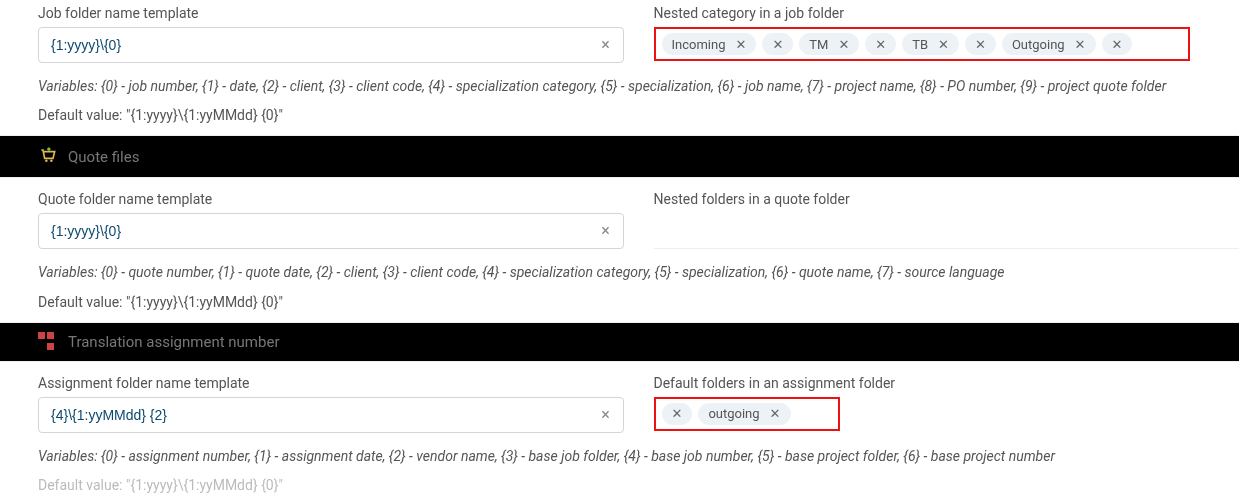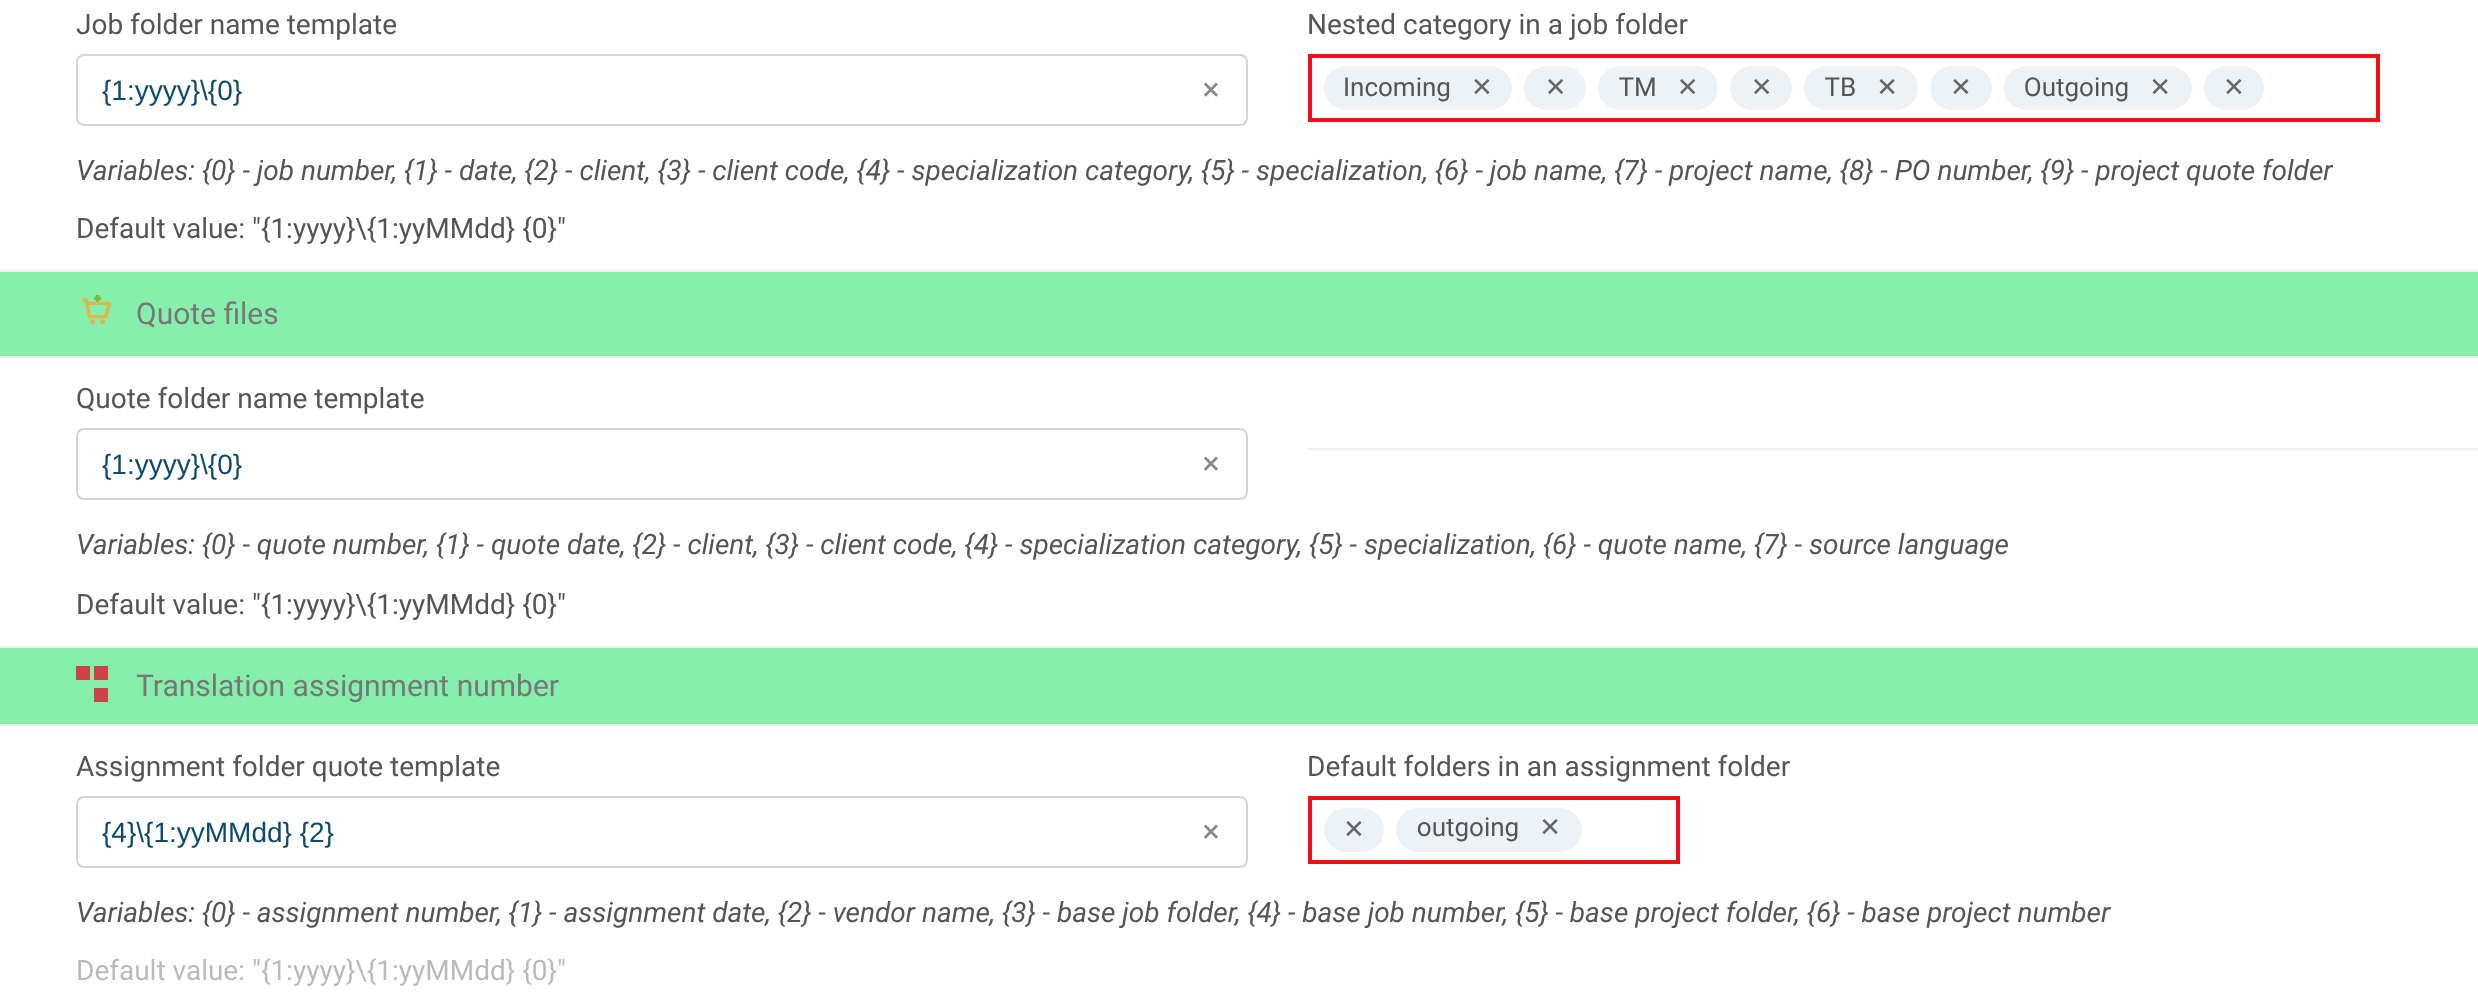--- a/index.html
+++ b/index.html
@@ -67,21 +67,21 @@
     color: #555;
     margin-top: 10px;
   }
   .section-header {
     display: flex;
     align-items: center;
     gap: 10px;
     padding: 9px 0 9px 38px;
     border-bottom: 1px solid #eee;
     border-top: 1px solid #eee;
-    background: #86efac;
+    background: #000000;
   }
   .section-title {
     font-size: 15px;
     color: #777;
   }
   .icon-quote { width: 20px; height: 20px; }
   .icon-translation { width: 20px; height: 20px; display:flex; flex-wrap:wrap; gap:2px; }
   .icon-translation span { width:7px; height:7px; background:#c44; display:block; }
   .icon-translation span:nth-child(3) { margin-left:9px; }
 
@@ -196,20 +196,21 @@
 <div class="block" style="padding-top:10px;">
   <div class="row">
     <div class="col">
       <div class="label">Quote folder name template</div>
       <div class="input-wrap">
         <input type="text" value="{1:yyyy}\{0}" style="">
         <span class="clear-btn">×</span>
       </div>
     </div>
     <div class="col">
+      <div class="label">Nested folders in a quote folder</div>
       <div class="tags-row"></div>
     </div>
   </div>
   <div class="hint">Variables: {0} - quote number, {1} - quote date, {2} - client, {3} - client code, {4} - specialization category, {5} - specialization, {6} - quote name, {7} - source language</div>
   <div class="default-val">Default value: "{1:yyyy}\{1:yyMMdd} {0}"</div>
 </div>
 
 <div style="height:12px;"></div>
 
 <div class="section-header">
@@ -217,21 +218,21 @@
     <span></span>
       <span></span>
       <span></span>
   </span>
   <span class="section-title">Translation assignment number</span>
 </div>
 
 <div class="block" style="padding-top:10px;">
   <div class="row">
     <div class="col">
-      <div class="label">Assignment folder quote template</div>
+      <div class="label">Assignment folder name template</div>
       <div class="input-wrap">
         <input type="text" value="{4}\{1:yyMMdd} {2}" style="">
         <span class="clear-btn">×</span>
       </div>
     </div>
     <div class="col">
       <div class="label">Default folders in an assignment folder</div>
       <div>
         <div class="highlight-box" style="width:186px;">
           <span class="tag-pre-x">✕</span>

